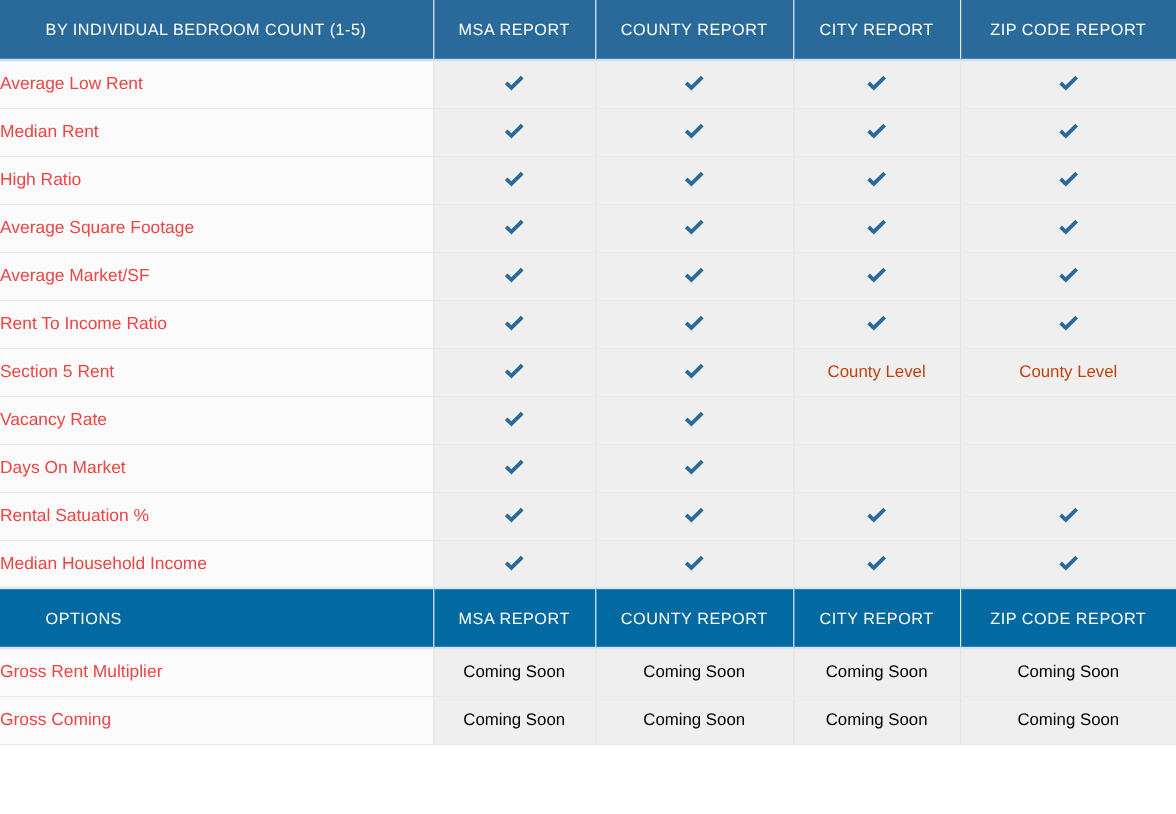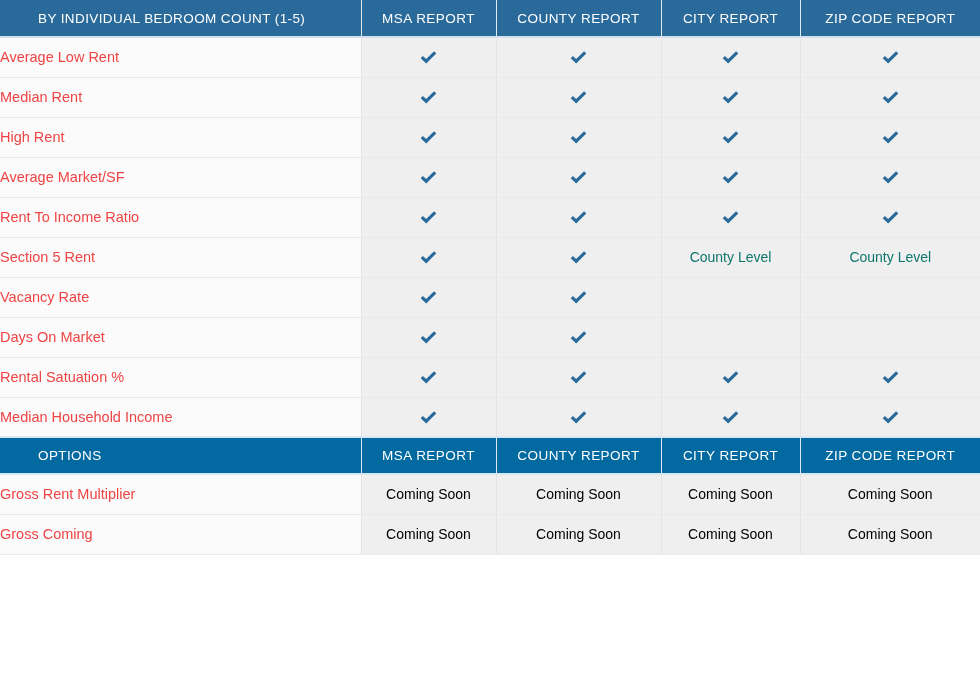--- a/index.html
+++ b/index.html
@@ -22,21 +22,21 @@
 
   .feature-table col.c-label { width: 361px; }
   .feature-table col.c-msa   { width: 135px; }
   .feature-table col.c-county{ width: 165px; }
   .feature-table col.c-city  { width: 139px; }
   .feature-table col.c-zip   { width: 180px; }
 
   
   tr.section-head > td,
   tr.section-head > th {
-    height: 37px;
+    height: 50px;
     padding: 0;
     vertical-align: middle;
     color: #ffffff;
     font-size: 13.5px;
     letter-spacing: 0.45px;
     font-weight: 400;
     text-align: center;
     border-right: 1px solid rgba(255,255,255,0.85);
     box-sizing: border-box;
   }
@@ -84,21 +84,21 @@
 
   .check {
     display: inline-block;
     width: 17px;
     height: 16px;
     vertical-align: middle;
   }
   .check svg { display: block; width: 17px; height: 16px; }
 
   .note-county {
-    color: #0f766e;
+    color: #c2410c;
     font-size: 14px;
   }
   .note-soon {
     color: #000000;
     font-size: 14px;
   }
   .empty { display: inline-block; width: 1px; height: 1px; }
 </style>
 </head>
 <body>
@@ -143,21 +143,36 @@
               <path d="M6.2 13.4 0.7 8.2l2.2-2.3 3.2 3.1L14.1 1.2 16.3 3.4z" fill="#2a6a9b"></path>
             </svg></span></td>
         <td class="val"><span class="check"><svg viewBox="0 0 17 16" xmlns="http://www.w3.org/2000/svg">
               <path d="M6.2 13.4 0.7 8.2l2.2-2.3 3.2 3.1L14.1 1.2 16.3 3.4z" fill="#2a6a9b"></path>
             </svg></span></td>
         <td class="val"><span class="check"><svg viewBox="0 0 17 16" xmlns="http://www.w3.org/2000/svg">
               <path d="M6.2 13.4 0.7 8.2l2.2-2.3 3.2 3.1L14.1 1.2 16.3 3.4z" fill="#2a6a9b"></path>
             </svg></span></td>
       </tr>
       <tr class="data-row">
-        <td class="lbl">High Rent</td>
+        <td class="lbl">High Ratio</td>
+        <td class="val"><span class="check"><svg viewBox="0 0 17 16" xmlns="http://www.w3.org/2000/svg">
+              <path d="M6.2 13.4 0.7 8.2l2.2-2.3 3.2 3.1L14.1 1.2 16.3 3.4z" fill="#2a6a9b"></path>
+            </svg></span></td>
+        <td class="val"><span class="check"><svg viewBox="0 0 17 16" xmlns="http://www.w3.org/2000/svg">
+              <path d="M6.2 13.4 0.7 8.2l2.2-2.3 3.2 3.1L14.1 1.2 16.3 3.4z" fill="#2a6a9b"></path>
+            </svg></span></td>
+        <td class="val"><span class="check"><svg viewBox="0 0 17 16" xmlns="http://www.w3.org/2000/svg">
+              <path d="M6.2 13.4 0.7 8.2l2.2-2.3 3.2 3.1L14.1 1.2 16.3 3.4z" fill="#2a6a9b"></path>
+            </svg></span></td>
+        <td class="val"><span class="check"><svg viewBox="0 0 17 16" xmlns="http://www.w3.org/2000/svg">
+              <path d="M6.2 13.4 0.7 8.2l2.2-2.3 3.2 3.1L14.1 1.2 16.3 3.4z" fill="#2a6a9b"></path>
+            </svg></span></td>
+      </tr>
+      <tr class="data-row">
+        <td class="lbl">Average Square Footage</td>
         <td class="val"><span class="check"><svg viewBox="0 0 17 16" xmlns="http://www.w3.org/2000/svg">
               <path d="M6.2 13.4 0.7 8.2l2.2-2.3 3.2 3.1L14.1 1.2 16.3 3.4z" fill="#2a6a9b"></path>
             </svg></span></td>
         <td class="val"><span class="check"><svg viewBox="0 0 17 16" xmlns="http://www.w3.org/2000/svg">
               <path d="M6.2 13.4 0.7 8.2l2.2-2.3 3.2 3.1L14.1 1.2 16.3 3.4z" fill="#2a6a9b"></path>
             </svg></span></td>
         <td class="val"><span class="check"><svg viewBox="0 0 17 16" xmlns="http://www.w3.org/2000/svg">
               <path d="M6.2 13.4 0.7 8.2l2.2-2.3 3.2 3.1L14.1 1.2 16.3 3.4z" fill="#2a6a9b"></path>
             </svg></span></td>
         <td class="val"><span class="check"><svg viewBox="0 0 17 16" xmlns="http://www.w3.org/2000/svg">

